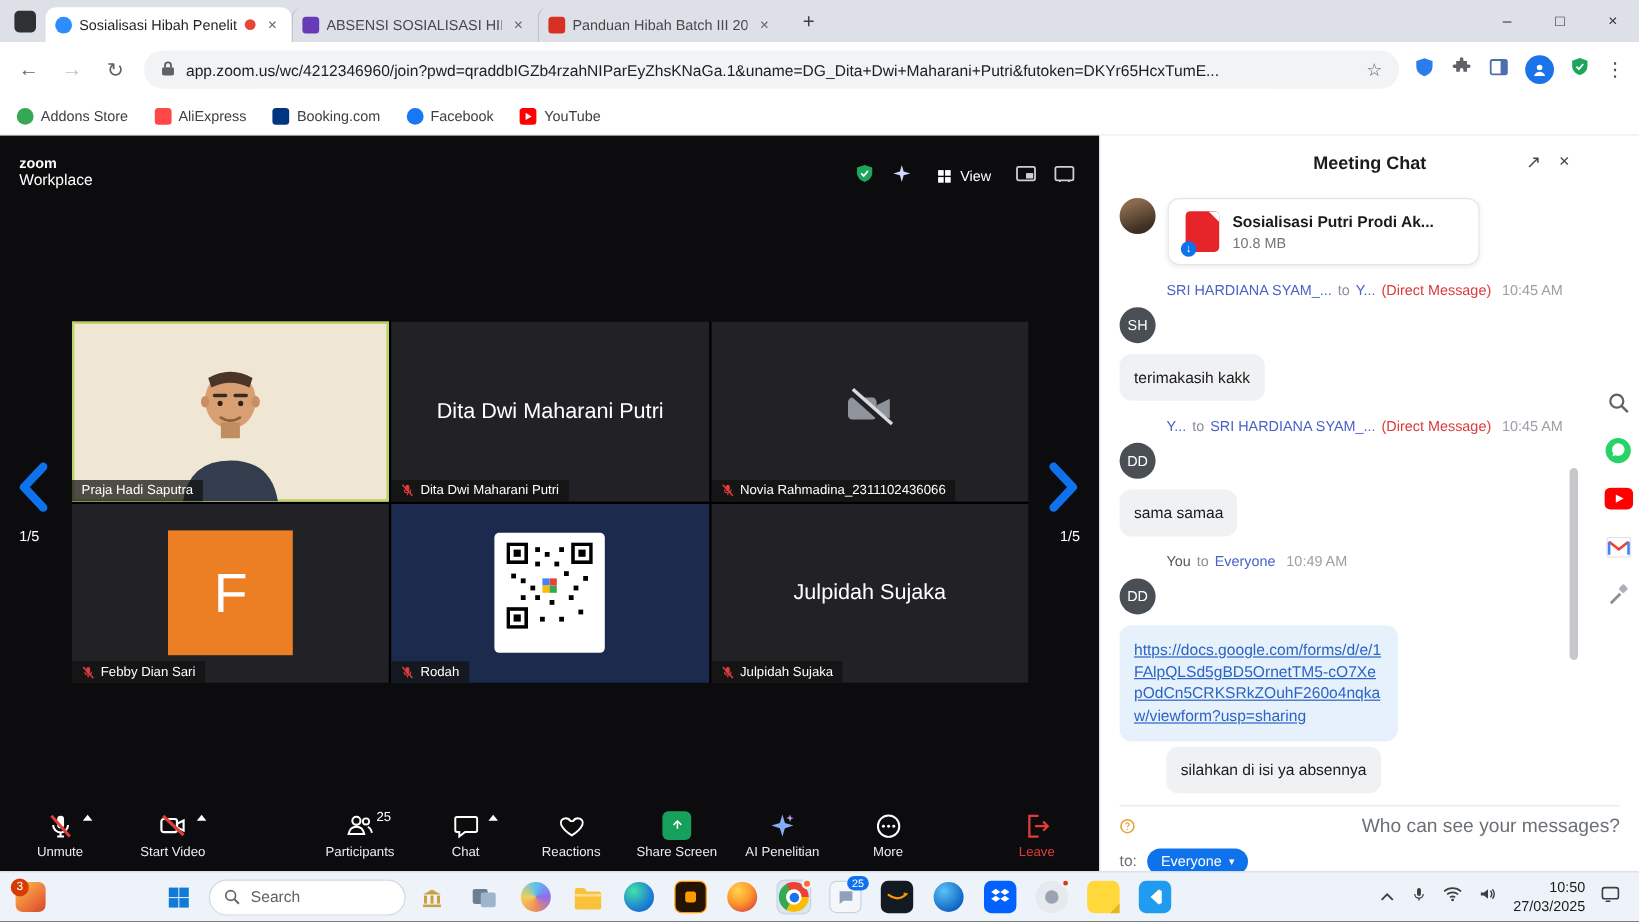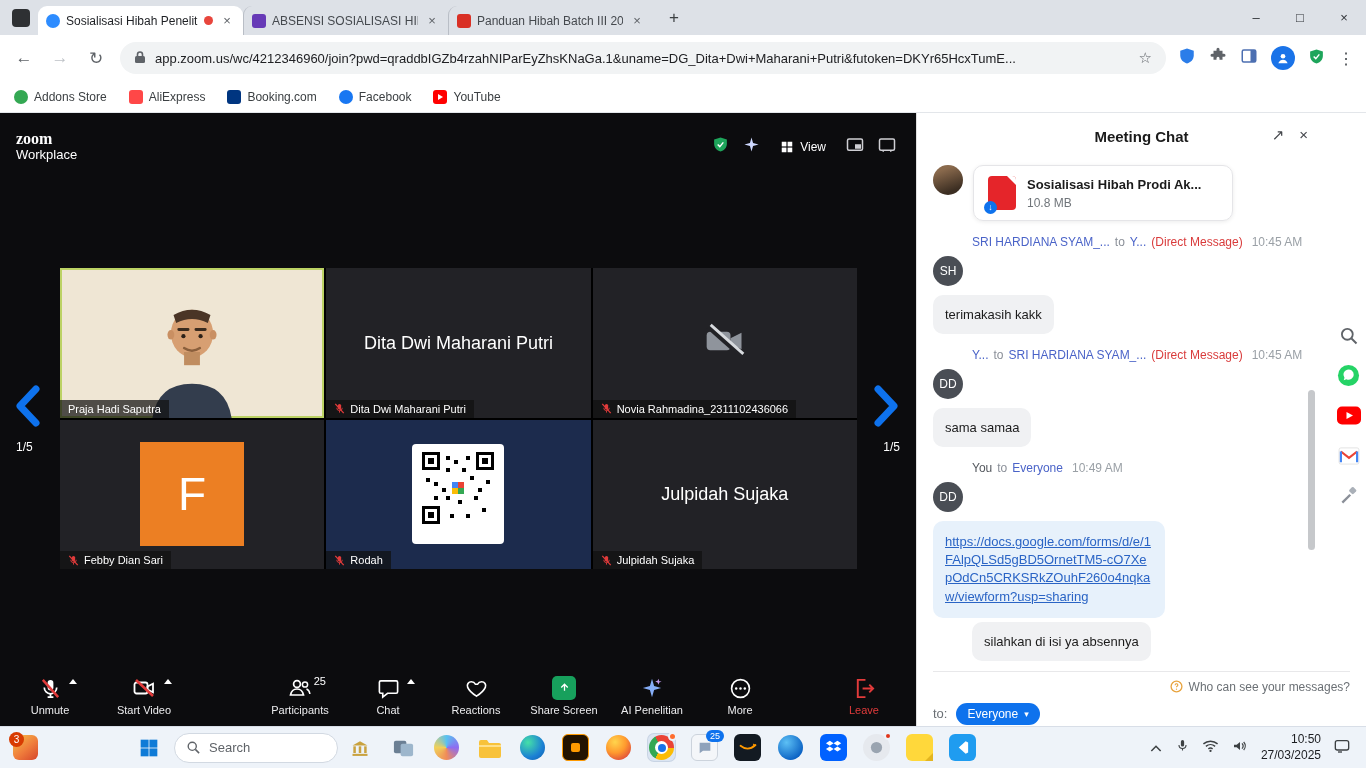--- a/index.html
+++ b/index.html
@@ -41,21 +41,21 @@
   .bico.addons{background:#34a853;border-radius:50%;}
   .bico.ali{background:#ff4747;}
   .bico.booking{background:#003580;}
   .bico.fb{background:#1877f2;border-radius:50%;}
   .bico.yt{background:#f00;}
   .bico.yt::after{content:"";position:absolute;left:5px;top:4px;border-left:5px solid #fff;border-top:3px solid transparent;border-bottom:3px solid transparent;}
 
   
   .zoom{position:absolute;top:113px;left:0;width:916px;height:613px;background:#0c0c0e;color:#fff;}
   .zbrand{position:absolute;top:17px;left:16px;line-height:1.1;}
-  .zbrand .b1{font-weight:bold;font-size:16px;font-family:Liberation Serif, serif;}
+  .zbrand .b1{font-weight:bold;font-size:12px;}
   .zbrand .b2{font-size:13px;}
   .ztopright{position:absolute;top:22px;right:20px;display:flex;align-items:center;gap:14px;}
   .viewbtn{display:flex;align-items:center;gap:6px;font-size:12px;color:#fff;padding:3px 6px;border-radius:5px;}
   .vgrid{position:absolute;top:155px;left:60px;width:797px;height:301px;display:grid;grid-template-columns:1fr 1fr 1fr;grid-template-rows:1fr 1fr;gap:2px;background:#000;}
   .tile{position:relative;background:#222226;overflow:hidden;}
   .tile.active{outline:2px solid #bcd264;outline-offset:-2px;background:#efe6d4;}
   .tile.qrbg{background:#1c2b4d;}
   .centername{position:absolute;top:50%;left:50%;transform:translate(-50%,-50%);font-size:18px;font-weight:500;color:#fff;white-space:nowrap;}
   .namechip{position:absolute;left:0;bottom:0;background:rgba(16,16,16,.72);padding:3px 8px;font-size:11px;display:flex;align-items:center;gap:5px;max-width:96%;white-space:nowrap;overflow:hidden;}
   .avatarscene{position:absolute;inset:0;display:flex;align-items:flex-end;justify-content:center;}
@@ -94,21 +94,21 @@
   .fsize{font-size:12px;color:#70757a;margin-top:4px;}
   .meta{display:flex;align-items:baseline;gap:5px;font-size:12px;color:#8a8f98;margin:10px 0 5px 39px;white-space:nowrap;}
   .meta .n{color:#4a63c8;}
   .meta .you{color:#55595f;}
   .meta .dm{color:#d93b3b;}
   .meta .t{color:#9aa0a6;margin-left:4px;}
   .msgrow{display:flex;gap:9px;align-items:flex-start;margin:2px 0 4px;flex-direction:column;}
   .bubble{background:#f0f1f3;border-radius:10px;padding:12px 12px;font-size:13px;color:#1b1b1b;max-width:300px;}
   .bubble.linkb{background:#e7f1fb;color:#2a64c5;text-decoration:underline;word-break:break-all;width:232px;line-height:1.4;}
   .bubble.noav{margin-left:39px;}
-  .privacy{display:flex;align-items:center;justify-content:flex-end;gap:6px;color:#6b7075;font-size:12px;padding:8px 0 7px;border-top:1px solid #e8e8ea;margin-top:10px;}
+  .privacy{display:flex;align-items:center;justify-content:space-between;gap:6px;color:#6b7075;font-size:16px;padding:8px 0 7px;border-top:1px solid #e8e8ea;margin-top:10px;}
   .torow{display:flex;align-items:center;gap:9px;padding:2px 0 4px;}
   .tolabel{color:#6b7075;font-size:13px;}
   .topill{background:#0e72ed;color:#fff;font-size:12px;border-radius:14px;padding:4px 11px;display:flex;align-items:center;gap:6px;}
   .typeinput{border:none;outline:none;width:100%;font-size:13px;color:#222;padding:6px 0;background:transparent;}
   .typeinput::placeholder{color:#9aa0a6;}
   .chatfoot{margin-top:auto;display:flex;align-items:center;gap:17px;padding:12px 16px 14px;color:#5f6368;flex:none;}
   .sendwrap{margin-left:auto;}
   .scrollthumb{position:absolute;right:51px;top:277px;width:7px;height:160px;background:#c6c8cb;border-radius:4px;}
 
   
@@ -543,21 +543,21 @@
     </div>
 
     <div class="chatbody">
       <div class="filerow">
         <div class="cavatar photo"></div>
         <div class="filecard">
           <div class="pdfico">
             <span class="dlbadge">↓</span>
           </div>
           <div>
-            <div class="fname">Sosialisasi Hibah Prodi Ak...</div>
+            <div class="fname">Sosialisasi Putri Prodi Ak...</div>
             <div class="fsize">10.8 MB</div>
           </div>
         </div>
       </div>
 
       <div class="meta">
         <span class="n">SRI HARDIANA SYAM_...</span>
         <span>to</span>
         <span class="n">Y...</span>
         <span class="dm">(Direct Message)</span>

